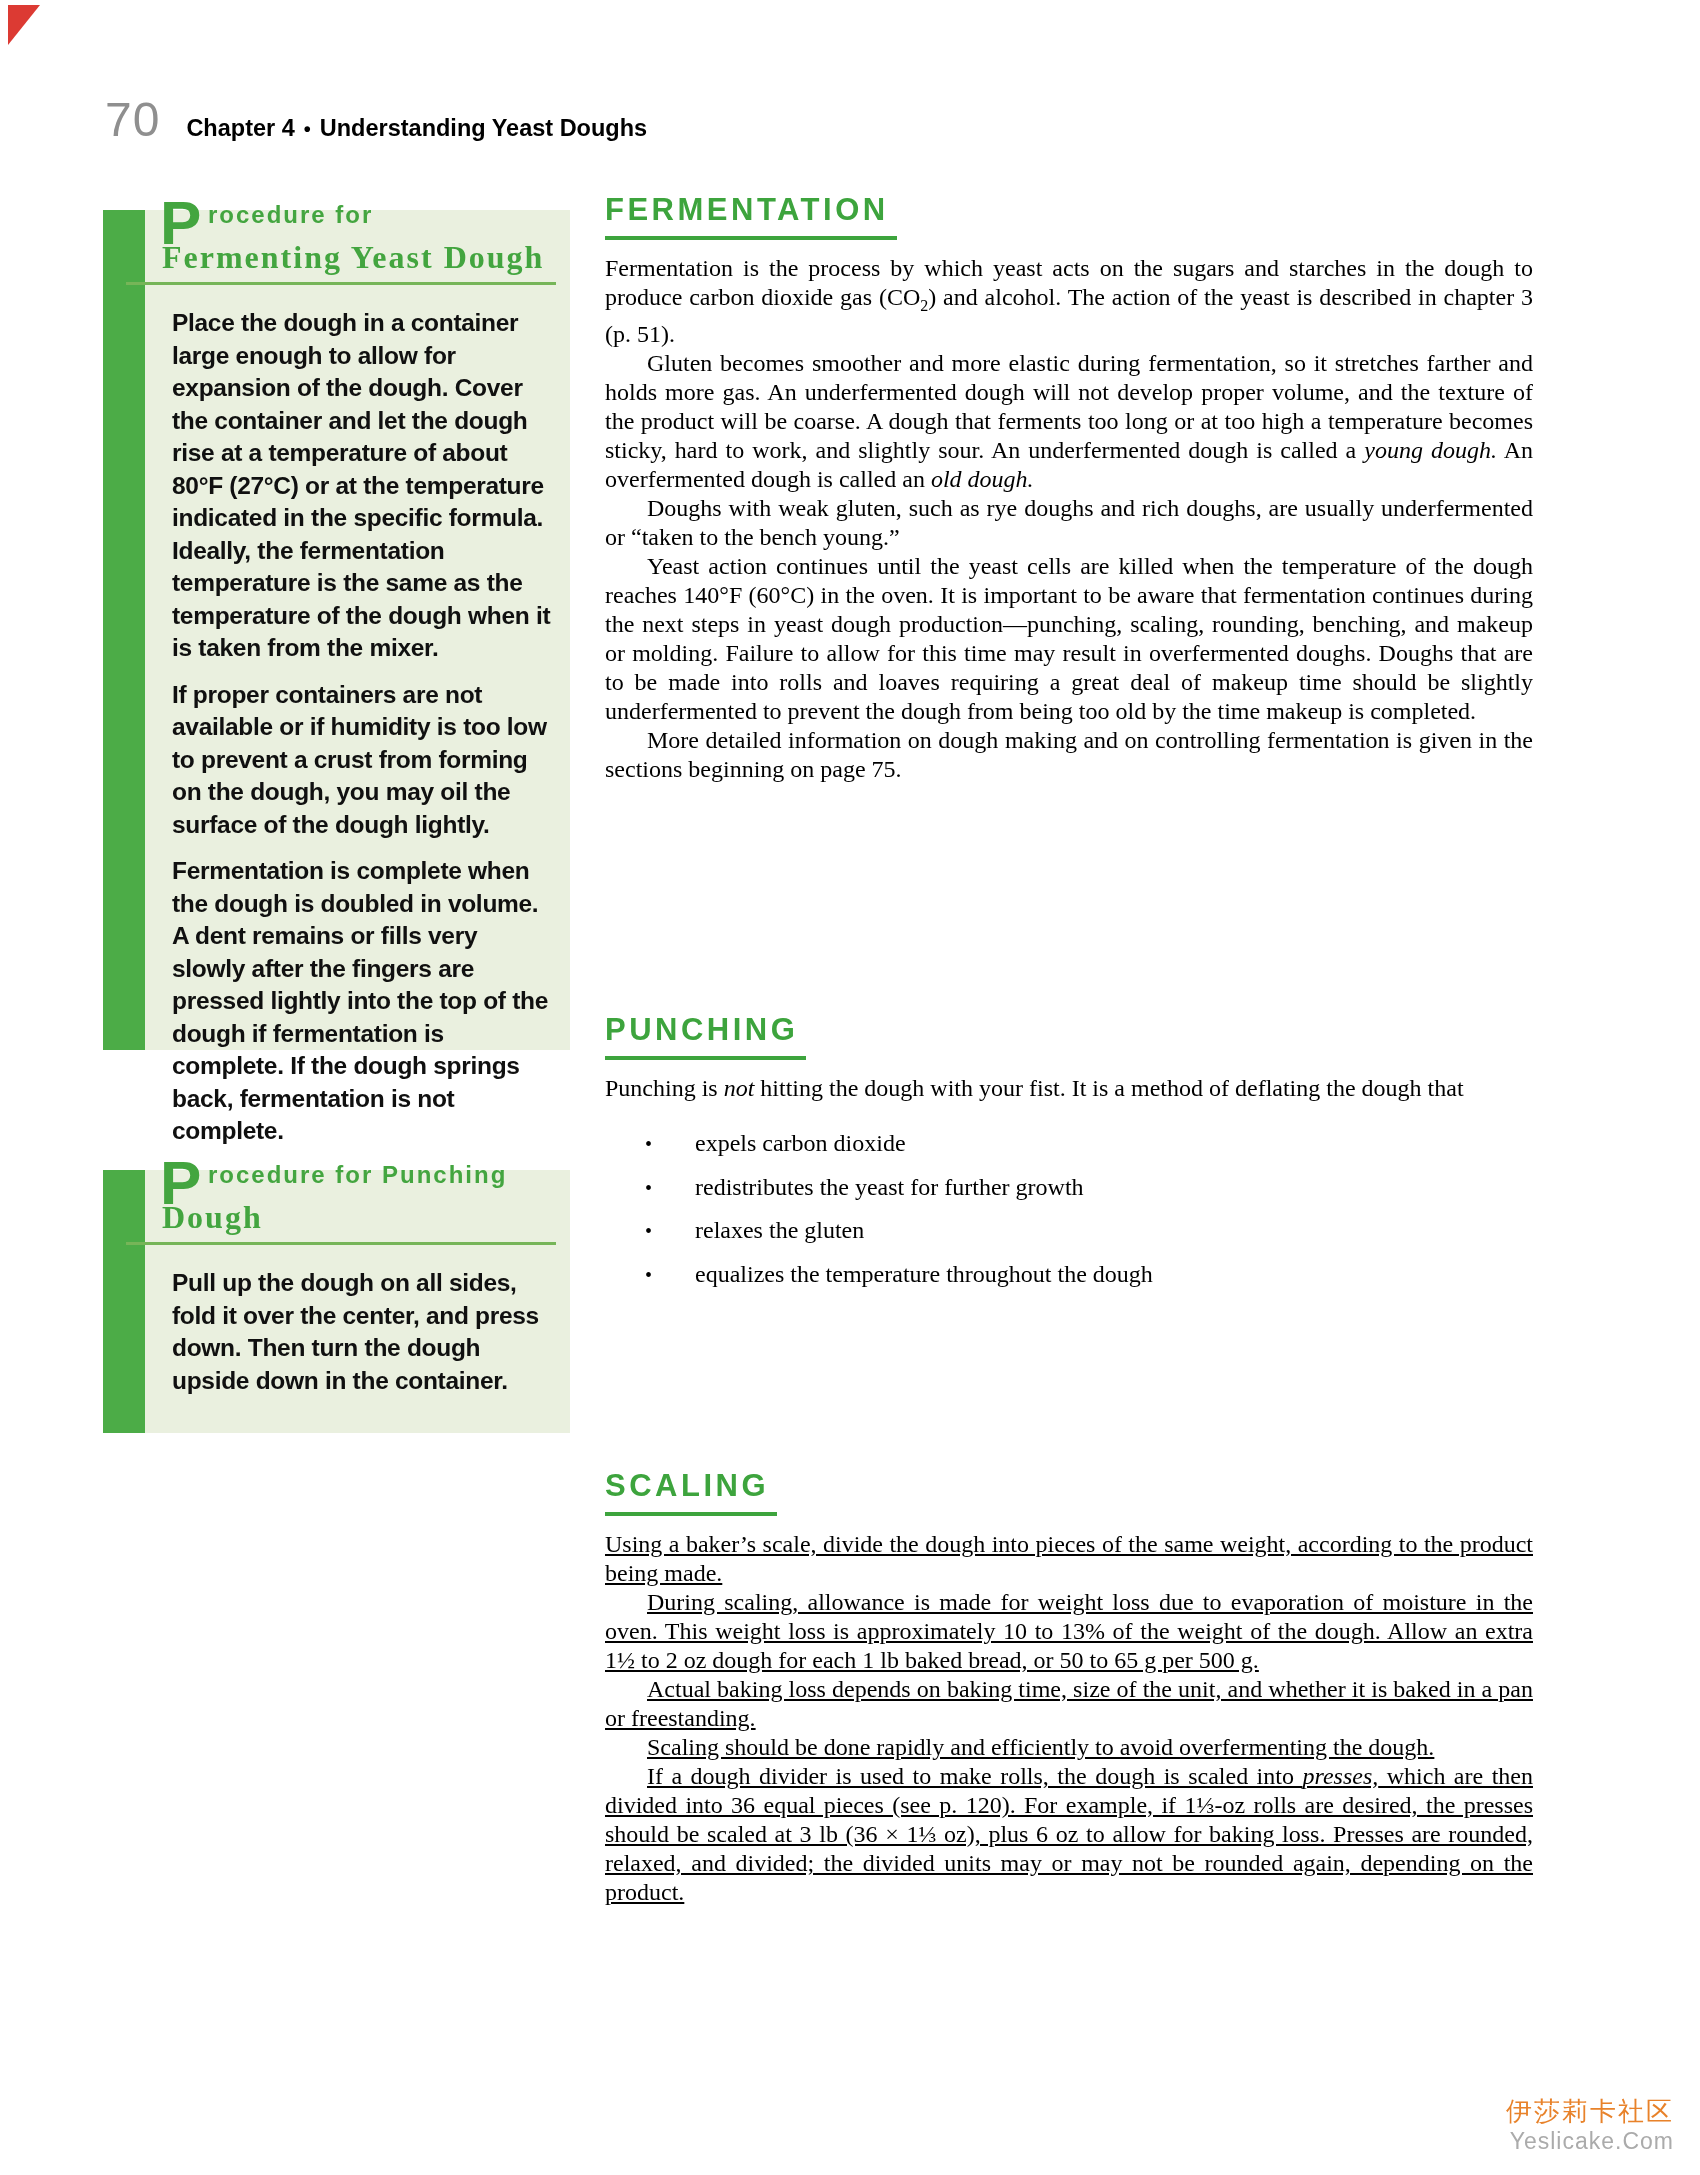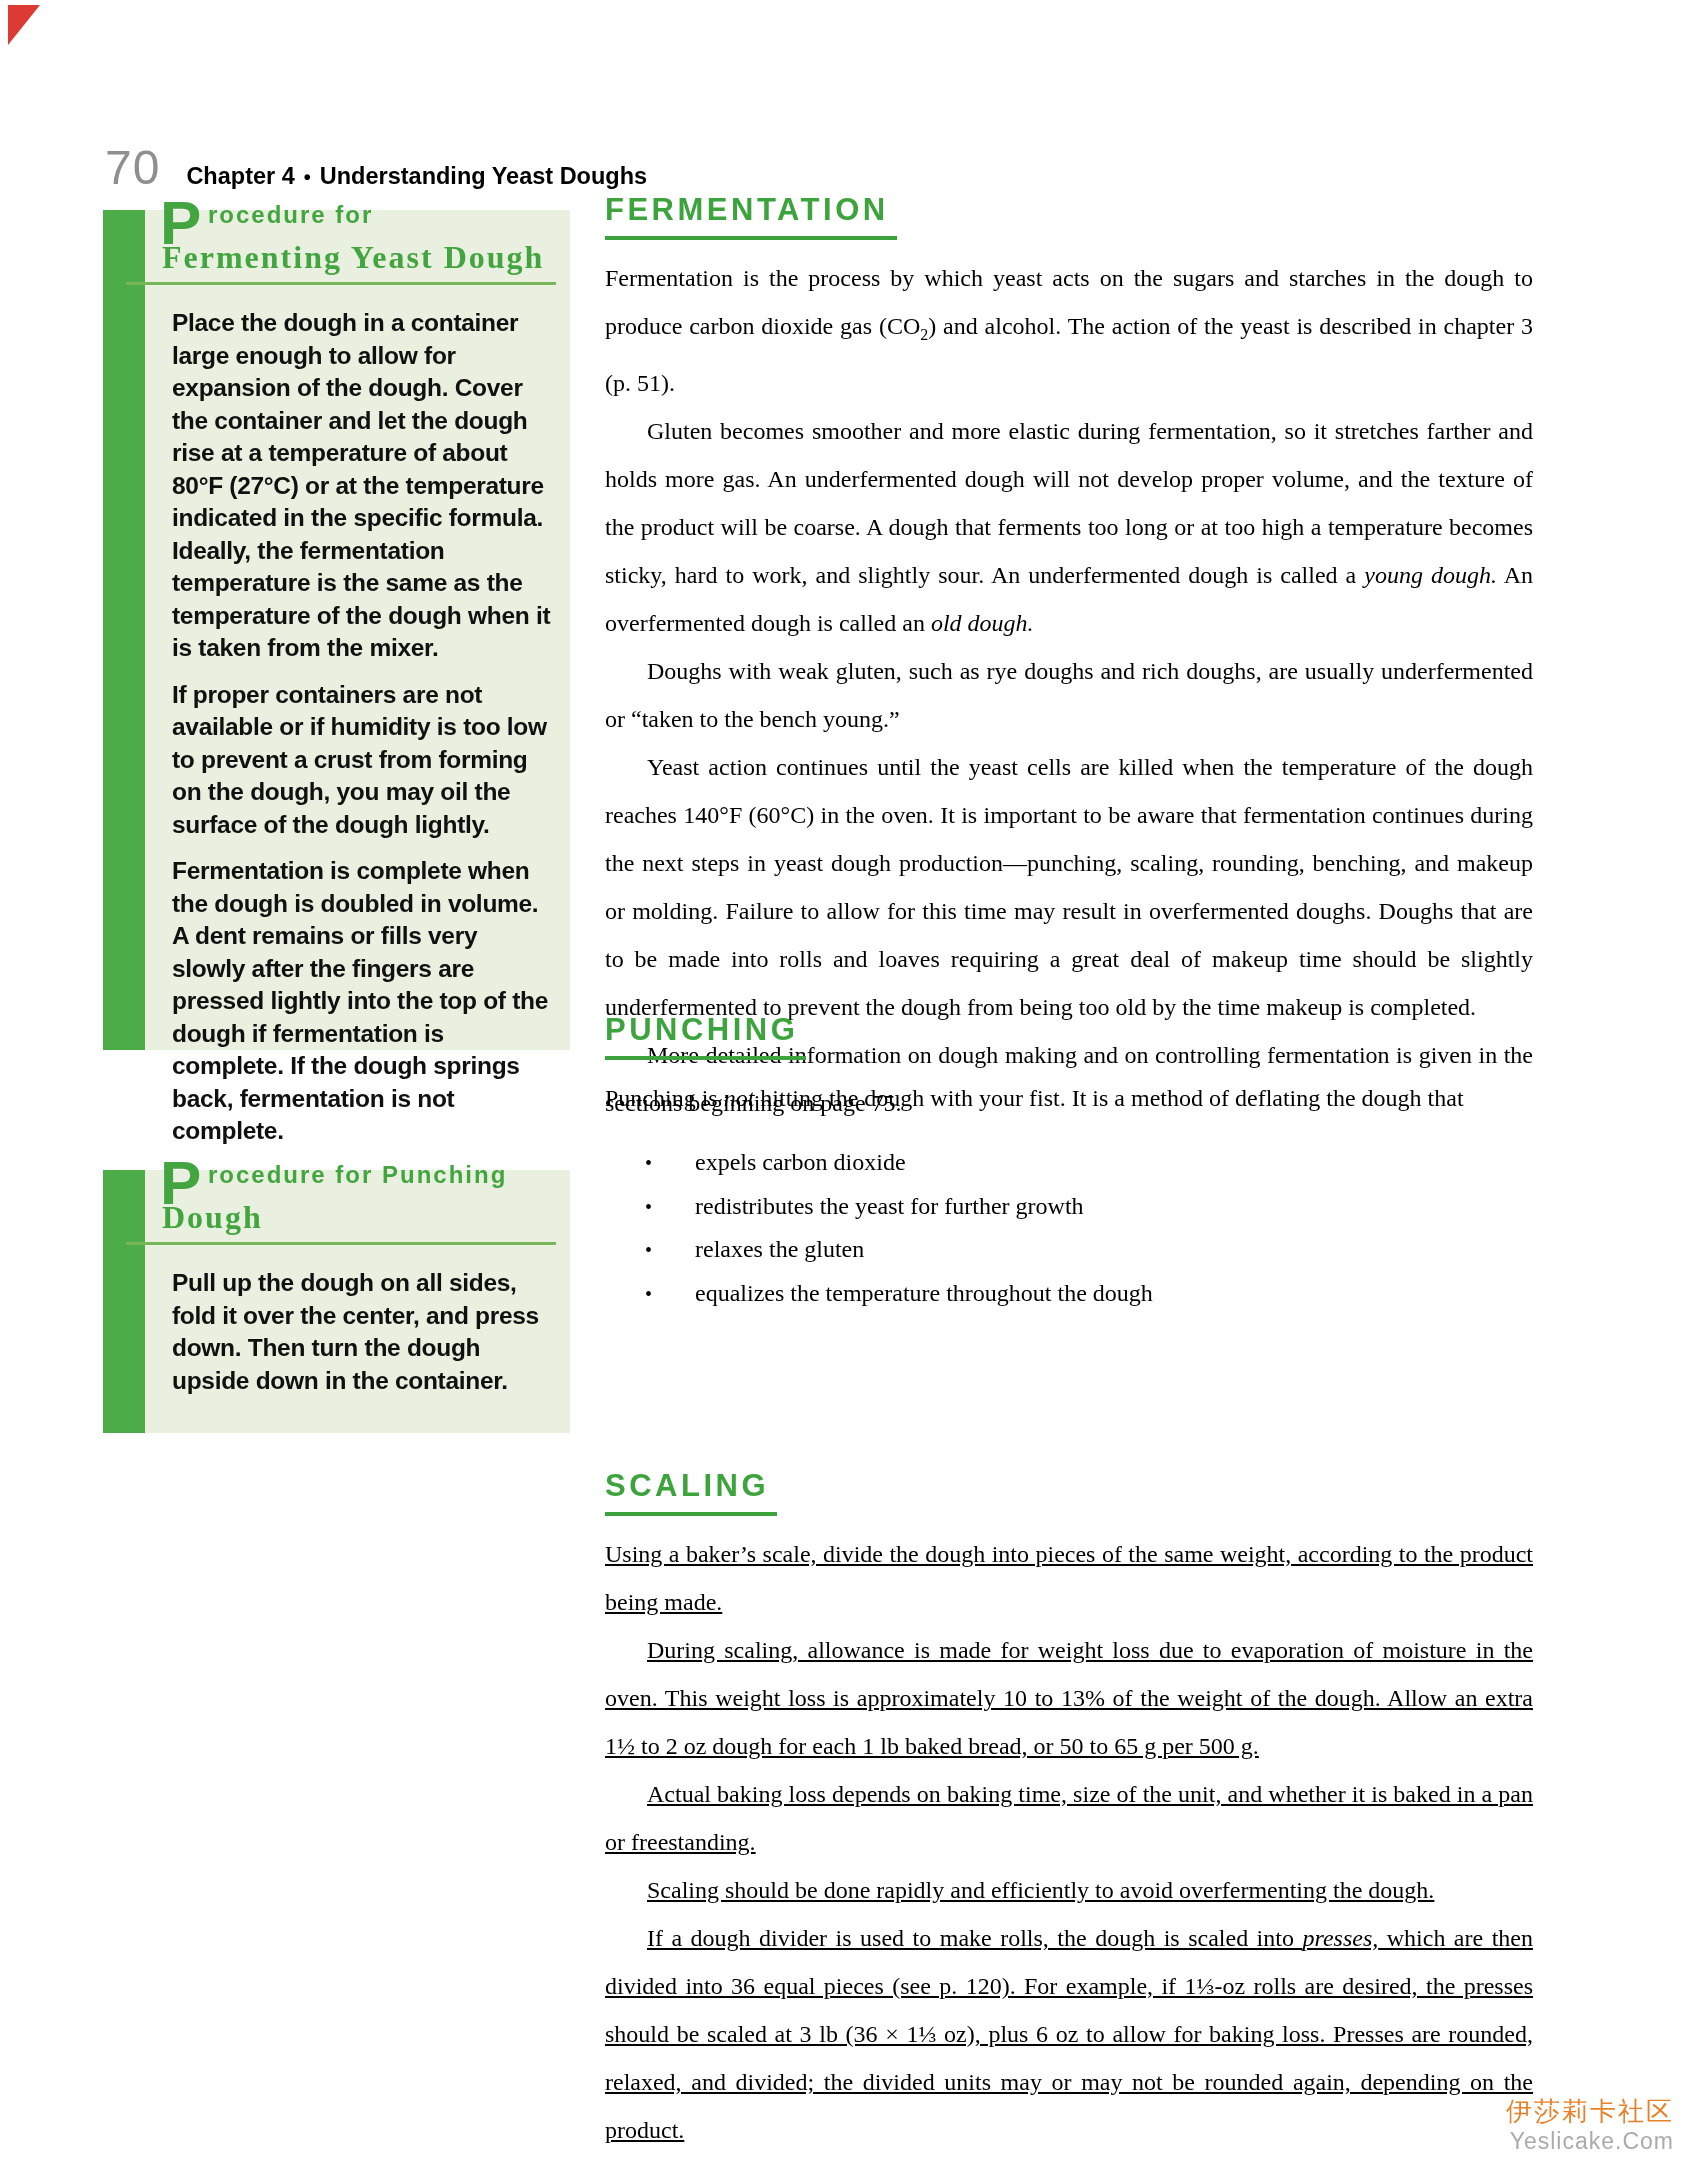--- a/index.html
+++ b/index.html
@@ -8,21 +8,21 @@
     overflow:hidden; font-family:"Liberation Serif", serif;
   }
 
   
   .corner {
     position:absolute; left:8px; top:5px; width:32px; height:40px;
     background:#DC3A33; clip-path:polygon(0 0, 100% 0, 0 100%);
   }
 
   
-  .runhead { position:absolute; left:105px; top:92px; display:flex; align-items:baseline;margin-top:48px; }
+  .runhead { position:absolute; left:105px; top:92px; display:flex; align-items:baseline; }
   .pagenum { font-family:"Liberation Sans", sans-serif; font-weight:400; font-size:48px; color:#8F8F8F; letter-spacing:1px; }
   .chapterline { margin-left:26px; font-family:"Liberation Sans", sans-serif; font-weight:bold; font-size:23.5px; color:#000; }
   .chapterline .sep { margin:0 9px; font-size:20px; }
 
   
   .procbox { position:absolute; left:103px; width:467px; background:#EAF0DF; }
   .box1 { top:210px; height:840px; }
   .box2 { top:1170px; height:263px; }
   .procbox .bar { position:absolute; left:0; top:0; bottom:0; width:42px; background:#4CAC47; }
   .procbox .content { position:relative; z-index:1; margin-left:57px; padding:6px 14px 0 0; }
@@ -41,21 +41,21 @@
   .main-section { position:absolute; left:605px; width:928px; }
   .sec-ferm { top:192px; }
   .sec-punch { top:1012px; }
   .sec-scal { top:1468px;text-decoration:underline; }
   h2.green {
     font-family:"Liberation Sans", sans-serif; font-weight:bold; font-size:31px;
     color:#3DA43D; letter-spacing:3.5px; margin:0; display:inline-block;
     border-bottom:4px solid #3DA43D; padding:0 8px 8px 0;
   }
   .main-section p {
-    font-family:"Liberation Serif", serif; font-size:24px; line-height:48px;
+    font-family:"Liberation Serif", serif; font-size:24px; line-height:29px;
     color:#000; margin:0; text-align:justify;
   }
   .main-section p.lead { margin-top:14px; }
   .main-section p.ind { text-indent:42px; }
   .it { font-style:italic; }
   sub { font-size:16px; }
 
   ul.plain { list-style:none; margin:24px 0 0 0; padding:0; }
   ul.plain li {
     position:relative; padding-left:90px; margin-bottom:10px;

